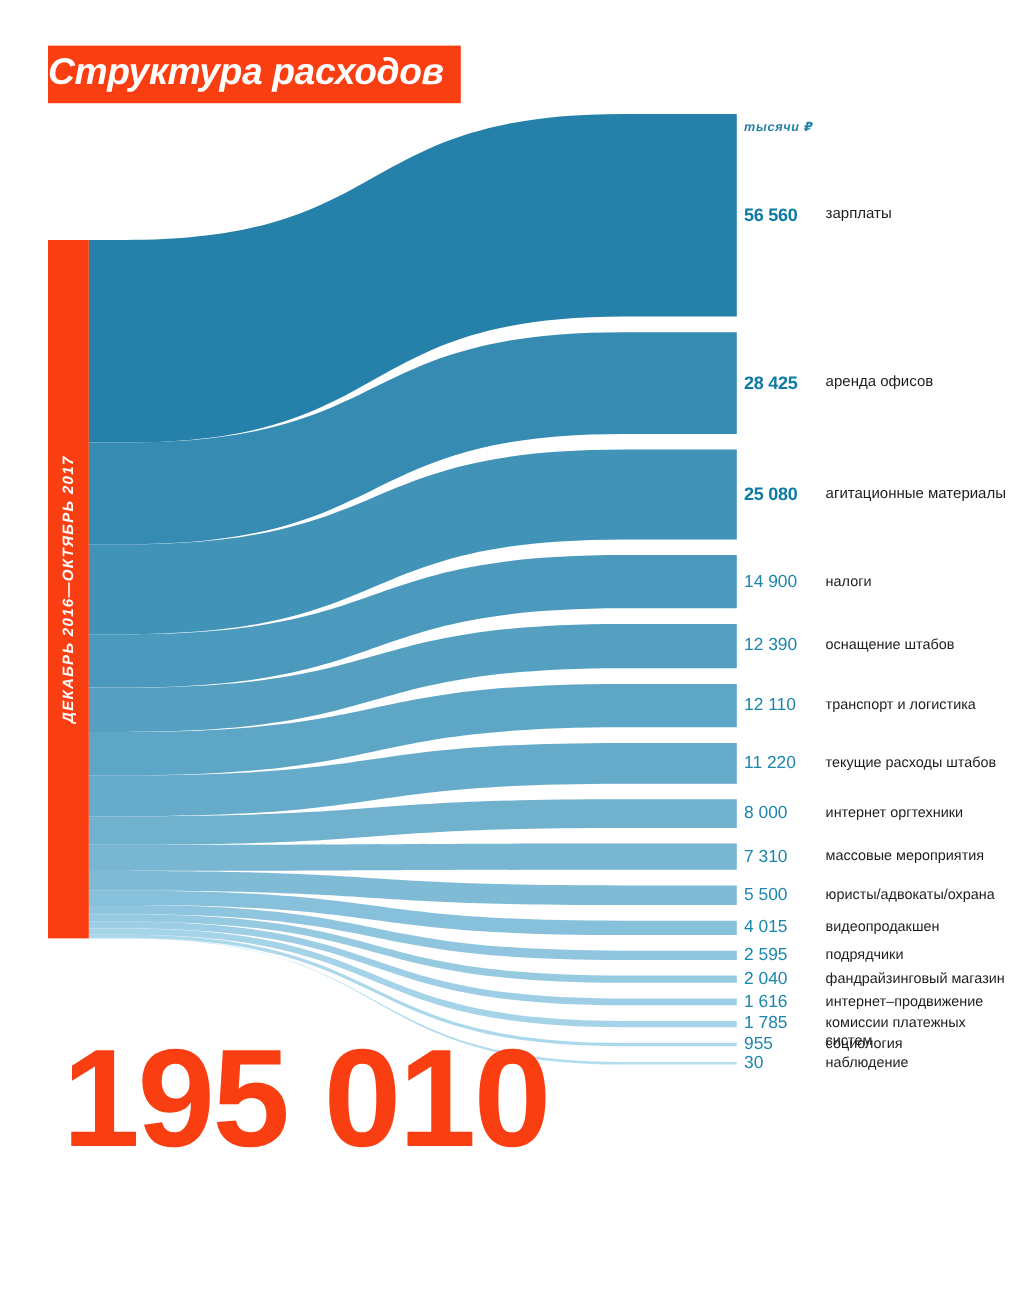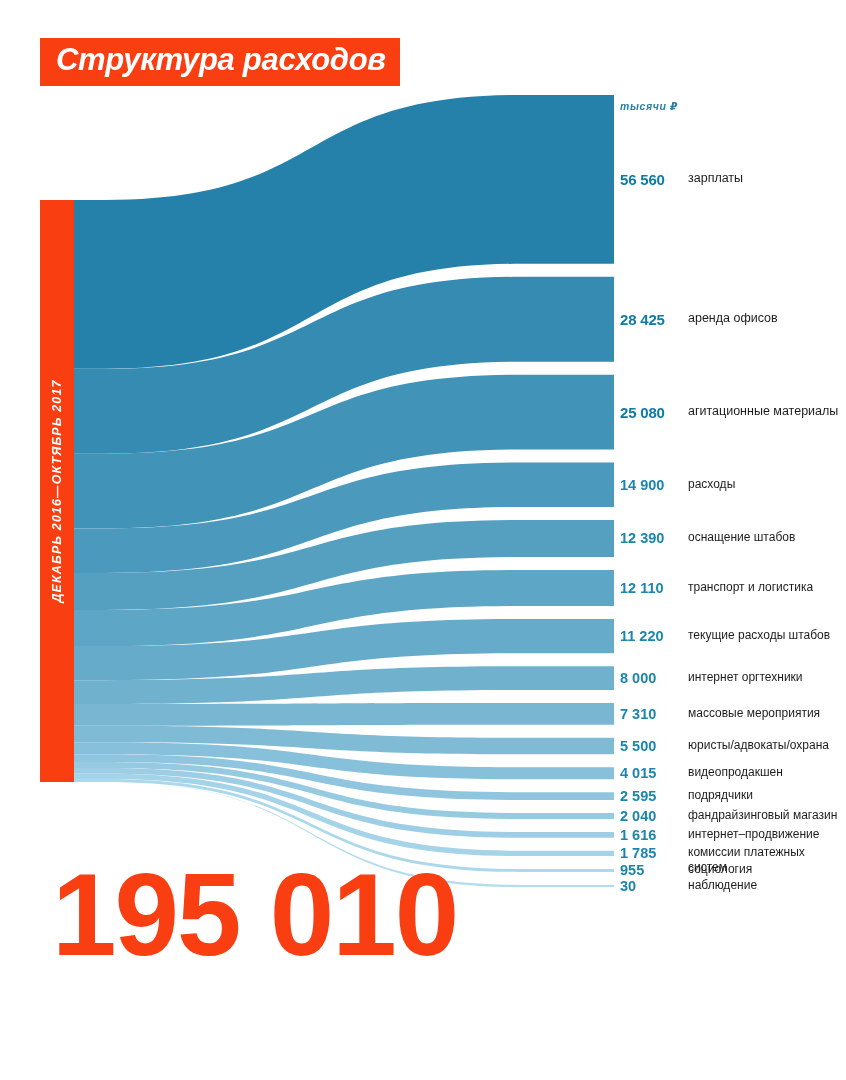--- a/index.html
+++ b/index.html
@@ -9,21 +9,21 @@
     font-family:"Liberation Sans","DejaVu Sans",sans-serif;
     overflow:hidden;
     position:relative;
   }
   #root{position:relative;width:846px;height:1080px;}
 
   
   .title-box{
     position:absolute;left:40px;top:38px;
     background:#f93e12;
-    padding:6px 14px 9px 16px;
+    padding:6px 14px 9px 0;
   }
   .title-text{
     color:#ffffff;
     font-size:31px;
     font-weight:bold;
     font-style:italic;
     letter-spacing:-0.3px;
     line-height:1.05;
     white-space:nowrap;
   }
@@ -83,21 +83,21 @@
     color:#1b86ad;
     white-space:nowrap;
   }
   .row .lbl{
     position:absolute;left:68px;top:0;
     color:#1d1d1d;
     width:158px;
   }
   .row.big .val{font-size:15px;font-weight:bold;letter-spacing:-0.2px;color:#0d7ba4;}
   .row.big .lbl{font-size:12.5px;font-weight:normal;line-height:1.22;}
-  .row.mid .val{font-size:14.5px;font-weight:bold;letter-spacing:0px;}
+  .row.mid .val{font-size:14.5px;font-weight:normal;letter-spacing:0px;}
   .row.mid .lbl{font-size:12px;font-weight:normal;line-height:1.25;}
 </style>
 </head>
 <body>
 
 <div id="root">
 
   <svg id="sankey" viewBox="0 0 846 1080" preserveAspectRatio="none" aria-hidden="true" style="z-index: 1;">
       <defs></defs>
       <path d="M74,200 L104,200 C332.8,200 291.20000000000005,95 520,95 L614,95 L614,263.80118968258034 L520,263.80118968258034 C291.20000000000005,263.80118968258034 332.8,368.80118968258034 104,368.80118968258034 L74,368.80118968258034 Z" fill="rgb(37,129,170)" shape-rendering="geometricPrecision"></path>
@@ -141,21 +141,21 @@
       <div class="row big" style="top: 311.218px;">
         <div class="val">28 425</div>
         <div class="lbl">аренда офисов</div>
       </div>
       <div class="row big" style="top: 404.06px;">
         <div class="val">25 080</div>
         <div class="lbl">агитационные материалы</div>
       </div>
       <div class="row mid" style="top: 476.719px;">
         <div class="val">14 900</div>
-        <div class="lbl">расходы</div>
+        <div class="lbl">налоги</div>
       </div>
       <div class="row mid" style="top: 530.442px;">
         <div class="val">12 390</div>
         <div class="lbl">оснащение штабов</div>
       </div>
       <div class="row mid" style="top: 580.002px;">
         <div class="val">12 110</div>
         <div class="lbl">транспорт и логистика</div>
       </div>
       <div class="row mid" style="top: 628.099px;">

